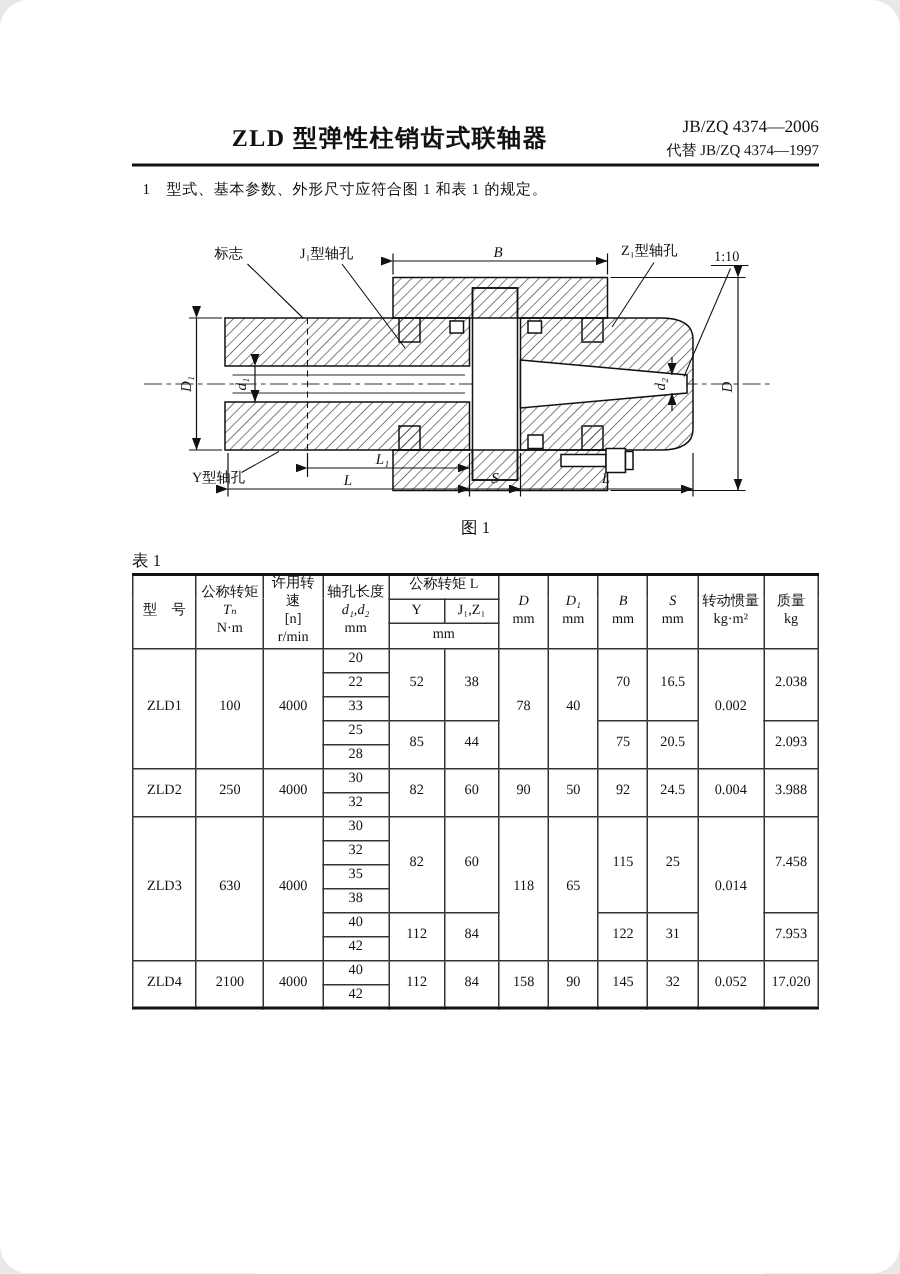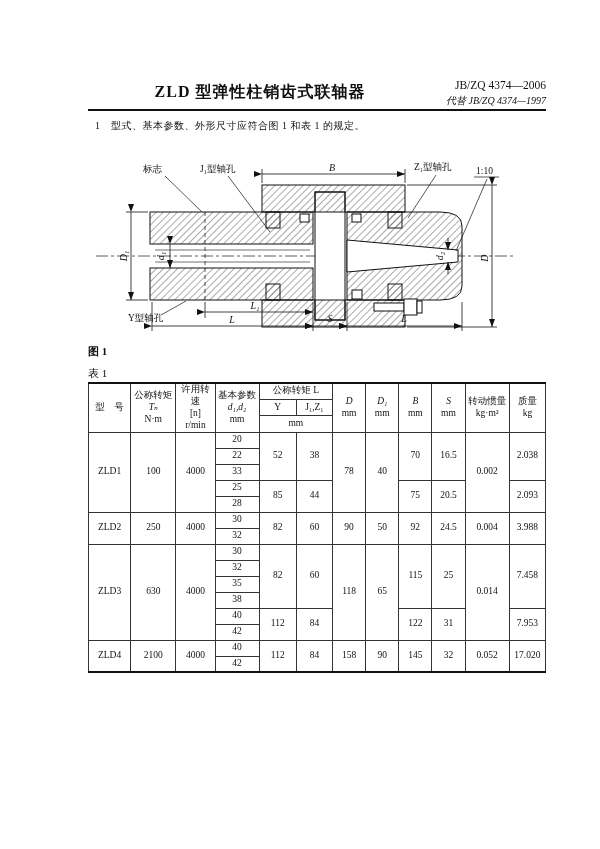--- a/index.html
+++ b/index.html
@@ -1,25 +1,25 @@
 <!DOCTYPE html>
 <html><head>
 <meta charset="utf-8">
 <style>
   html,body{margin:0;padding:0;background:#e8e8e8;}
   .page{position:relative;width:600px;height:849px;background:#ffffff;margin:0 auto;
-        font-family:"Liberation Serif","DejaVu Serif",serif;color:#111;overflow:hidden;}
+        font-family:"Liberation Serif","DejaVu Serif",serif;color:#111;overflow:hidden;border-radius:19px;}
   .abs{position:absolute;}
   .doc-title{left:140px;top:82px;width:240px;text-align:center;font-size:16px;font-weight:bold;letter-spacing:1px;}
   .std-ref{left:360px;top:78px;width:186px;text-align:right;line-height:1.35;}
   .std-ref .l1{font-size:11.5px;}
-  .std-ref .l2{font-size:10px;font-style:italic;}
+  .std-ref .l2{font-size:10px;}
   .rule{left:88px;top:109px;width:458px;height:2px;background:#111;}
   .clause{left:95px;top:119px;width:440px;font-size:10px;letter-spacing:0.5px;}
-  .fig-caption{left:88px;top:344px;width:458px;font-size:11px;font-weight:bold;}
+  .fig-caption{left:88px;top:344px;width:458px;text-align:center;font-size:11px;}
   .tbl-caption{left:88px;top:366px;width:458px;font-size:11px;}
   .fig-wrap{left:88px;top:148px;width:445px;height:214px;}
 
   table.spec{position:absolute;left:88px;top:382px;width:458px;border-collapse:collapse;
              table-layout:fixed;font-size:9.5px;text-align:center;color:#111;
              border-top:2px solid #111;border-bottom:2px solid #111;}
   table.spec td,table.spec th{border:1px solid #333;padding:0 1px;font-weight:normal;
              vertical-align:middle;line-height:1.25;overflow:hidden;}
   table.spec thead tr{height:15px;}
   table.spec tbody tr{height:16px;}
@@ -182,21 +182,21 @@
           <span class="hl">公称转矩</span>
           <span class="hl var">Tₙ</span>
           <span class="hl">N·m</span>
         </th>
         <th rowspan="3">
           <span class="hl">许用转速</span>
           <span class="hl">[n]</span>
           <span class="hl">r/min</span>
         </th>
         <th rowspan="3">
-          <span class="hl">基本参数</span>
+          <span class="hl">轴孔长度</span>
           <span class="hl var">d₁,d₂</span>
           <span class="hl">mm</span>
         </th>
         <th colspan="2">公称转矩 L</th>
         <th rowspan="3">
           <span class="hl var">D</span>
           <span class="hl">mm</span>
         </th>
         <th rowspan="3">
           <span class="hl var">D₁</span>

